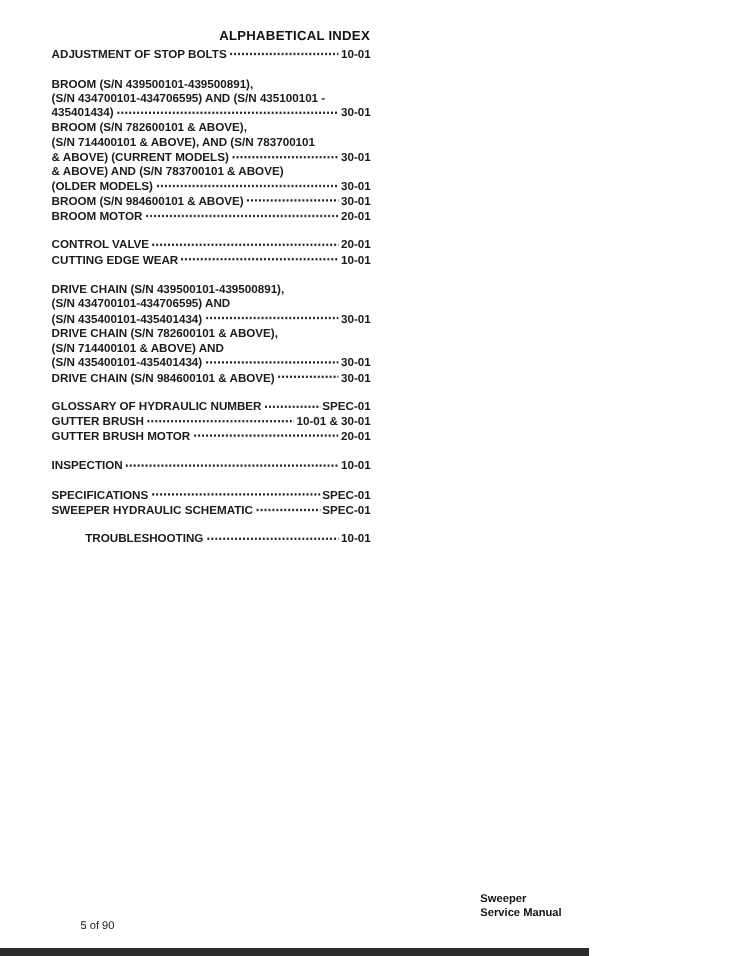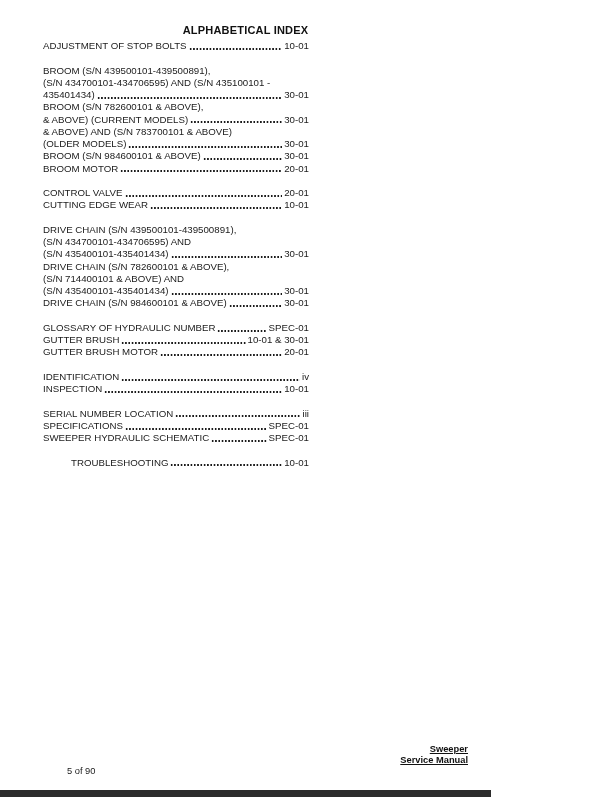--- a/index.html
+++ b/index.html
@@ -28,23 +28,24 @@
     left: 43px;
     top: 40px;
     width: 266px;
     font-size: 9.7px;
     line-height: 12.25px;
   }
   .group { margin-bottom: 12.25px; }
   .group:last-child { margin-bottom: 0; margin-left: 28px; }
   .row {
     display: flex;
-    align-items: flex-end;
+    align-items: center;
     height: 12.25px;
     white-space: nowrap;
+    font-weight: bold;
   }
   .entry-text, .pageref { white-space: pre; }
   .dots {
     flex: 1 1 auto;
     min-width: 6px;
     height: 2px;
     margin: 0 2px 2.5px 2px;
     background-image: radial-gradient(circle at center, #1a1a1a 0.75px, transparent 1px);
     background-size: 3.3px 2px;
     background-repeat: repeat-x;
@@ -64,26 +65,24 @@
     position: absolute;
     left: 67px;
     top: 766px;
     font-size: 9.3px;
     color: #1a1a1a;
   }
   .footer-doc {
     position: absolute;
     right: 23px;
     top: 744px;
-    text-align: right;
     font-size: 9.3px;
     font-weight: bold;
     line-height: 10.5px;
     color: #111111;
-    text-decoration: underline;
   }
   .bottom-bar {
     position: absolute;
     left: 0;
     bottom: 0;
     width: 100%;
     height: 7px;
     background: #2c2c2c;
   }
 </style>
@@ -109,20 +108,23 @@
         </div>
         <div class="row">
           <span class="entry-text">435401434)</span>
           <span class="dots"></span>
           <span class="pageref">30-01</span>
         </div>
         <div class="row">
           <span class="entry-text">BROOM (S/N 782600101 &amp; ABOVE),</span>
         </div>
         <div class="row">
+          <span class="entry-text">(S/N 714400101 &amp; ABOVE), AND (S/N 783700101</span>
+        </div>
+        <div class="row">
           <span class="entry-text">&amp; ABOVE) (CURRENT MODELS)</span>
           <span class="dots"></span>
           <span class="pageref">30-01</span>
         </div>
         <div class="row">
           <span class="entry-text">&amp; ABOVE) AND (S/N 783700101 &amp; ABOVE)</span>
         </div>
         <div class="row">
           <span class="entry-text">(OLDER MODELS)</span>
           <span class="dots"></span>
@@ -192,36 +194,26 @@
           <span class="pageref">10-01 &amp; 30-01</span>
         </div>
         <div class="row">
           <span class="entry-text">GUTTER BRUSH MOTOR</span>
           <span class="dots"></span>
           <span class="pageref">20-01</span>
         </div>
       </div>
       <div class="group">
         <div class="row">
-          <span class="entry-text">IDENTIFICATION</span>
-          <span class="dots"></span>
-          <span class="pageref">iv</span>
-        </div>
-        <div class="row">
           <span class="entry-text">INSPECTION</span>
           <span class="dots"></span>
           <span class="pageref">10-01</span>
         </div>
       </div>
       <div class="group">
-        <div class="row">
-          <span class="entry-text">SERIAL NUMBER LOCATION</span>
-          <span class="dots"></span>
-          <span class="pageref">iii</span>
-        </div>
         <div class="row">
           <span class="entry-text">SPECIFICATIONS</span>
           <span class="dots"></span>
           <span class="pageref">SPEC-01</span>
         </div>
         <div class="row">
           <span class="entry-text">SWEEPER HYDRAULIC SCHEMATIC</span>
           <span class="dots"></span>
           <span class="pageref">SPEC-01</span>
         </div>

